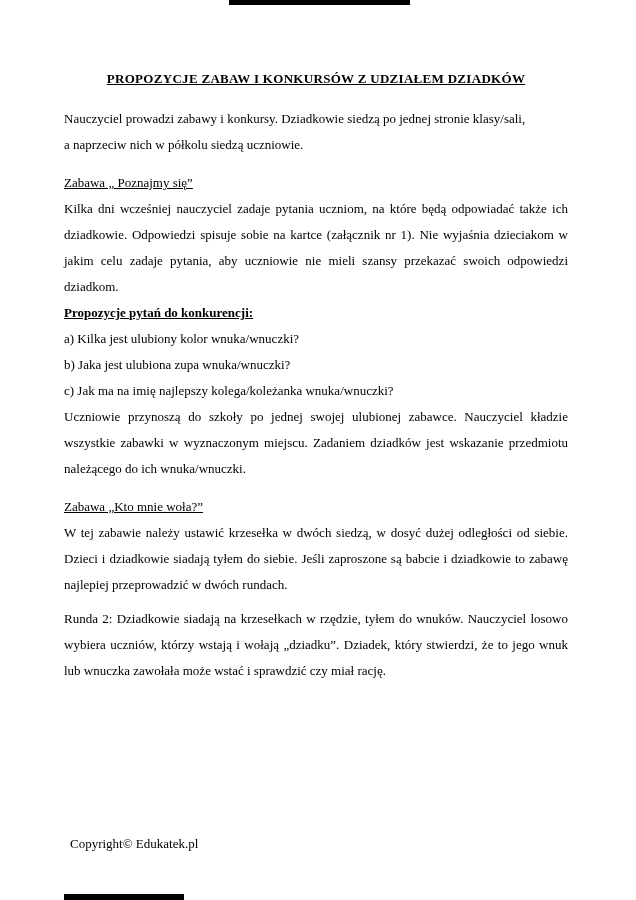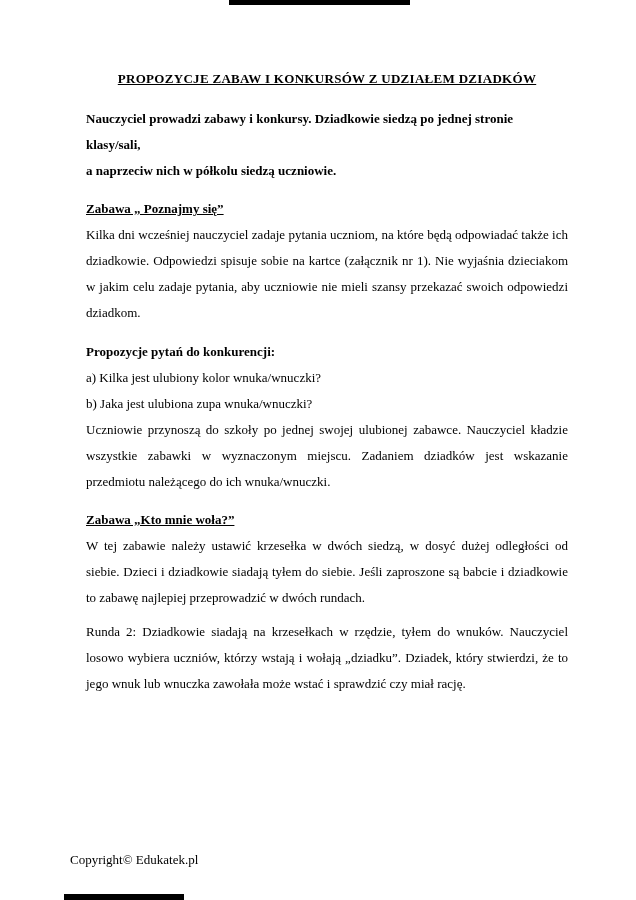--- a/index.html
+++ b/index.html
@@ -25,60 +25,60 @@
   }
   .deco-bottom {
     position: absolute;
     bottom: 0;
     left: 64px;
     width: 120px;
     height: 6px;
     background: #000000;
   }
   .page {
-    padding: 66px 68px 0 86px;
+    padding: 66px 68px 0 64px;
     font-size: 13px;
   }
   .title {
     font-size: 13px;
     font-weight: bold;
     text-align: center;
     text-decoration: underline;
     margin: 0 0 14px 0;
     line-height: 26px;
     letter-spacing: 0.3px;
   }
   p {
     margin: 0;
     line-height: 26px;
   }
   .intro {
     white-space: pre-line;
-    font-weight: bold;
   }
   .heading {
-    font-weight: bold;
+    font-weight: normal;
     text-decoration: underline;
     margin-top: 12px;
   }
   .heading-plain {
     font-weight: bold;
-    margin-top: 13px;
+    margin-top: 0;
+    text-decoration: underline;
   }
   .body-just {
     text-align: justify;
   }
   .runda {
     margin-top: 8px;
     text-align: justify;
   }
   .footer {
     position: absolute;
     left: 70px;
-    bottom: 32px;
+    bottom: 48px;
     font-size: 13px;
     line-height: 16px;
   }
 </style>
 </head>
 <body>
 
 <div class="deco-top"></div>
 
 <div class="page">
@@ -90,20 +90,21 @@
 
   <div>
     <p class="heading">Zabawa „ Poznajmy się”</p>
     <p class="body-just">Kilka dni wcześniej nauczyciel zadaje pytania uczniom, na które będą odpowiadać także ich dziadkowie. Odpowiedzi spisuje sobie na kartce (załącznik nr 1). Nie wyjaśnia dzieciakom w jakim celu zadaje pytania, aby uczniowie nie mieli szansy przekazać swoich odpowiedzi dziadkom.</p>
   </div>
 
   <div>
     <p class="heading-plain">Propozycje pytań do konkurencji:</p>
     <p>a) Kilka jest ulubiony kolor wnuka/wnuczki?</p>
     <p>b) Jaka jest ulubiona zupa wnuka/wnuczki?</p>
+    <p>c) Jak ma na imię najlepszy kolega/koleżanka wnuka/wnuczki?</p>
   </div>
 
   <div>
     <p class="body-just">Uczniowie przynoszą do szkoły po jednej swojej ulubionej zabawce. Nauczyciel kładzie wszystkie zabawki w wyznaczonym miejscu. Zadaniem dziadków jest wskazanie przedmiotu należącego do ich wnuka/wnuczki.</p>
   </div>
 
   <div>
     <p class="heading">Zabawa „Kto mnie woła?”</p>
     <p class="body-just">W tej zabawie należy ustawić krzesełka w dwóch siedzą, w dosyć dużej odległości od siebie. Dzieci i dziadkowie siadają tyłem do siebie. Jeśli zaproszone są babcie i dziadkowie to zabawę najlepiej przeprowadzić w dwóch rundach.</p>
     <p class="runda">Runda 2: Dziadkowie siadają na krzesełkach w rzędzie, tyłem do wnuków. Nauczyciel losowo wybiera uczniów, którzy wstają i wołają „dziadku”. Dziadek, który stwierdzi, że to jego wnuk lub wnuczka zawołała może wstać i sprawdzić czy miał rację.</p>

